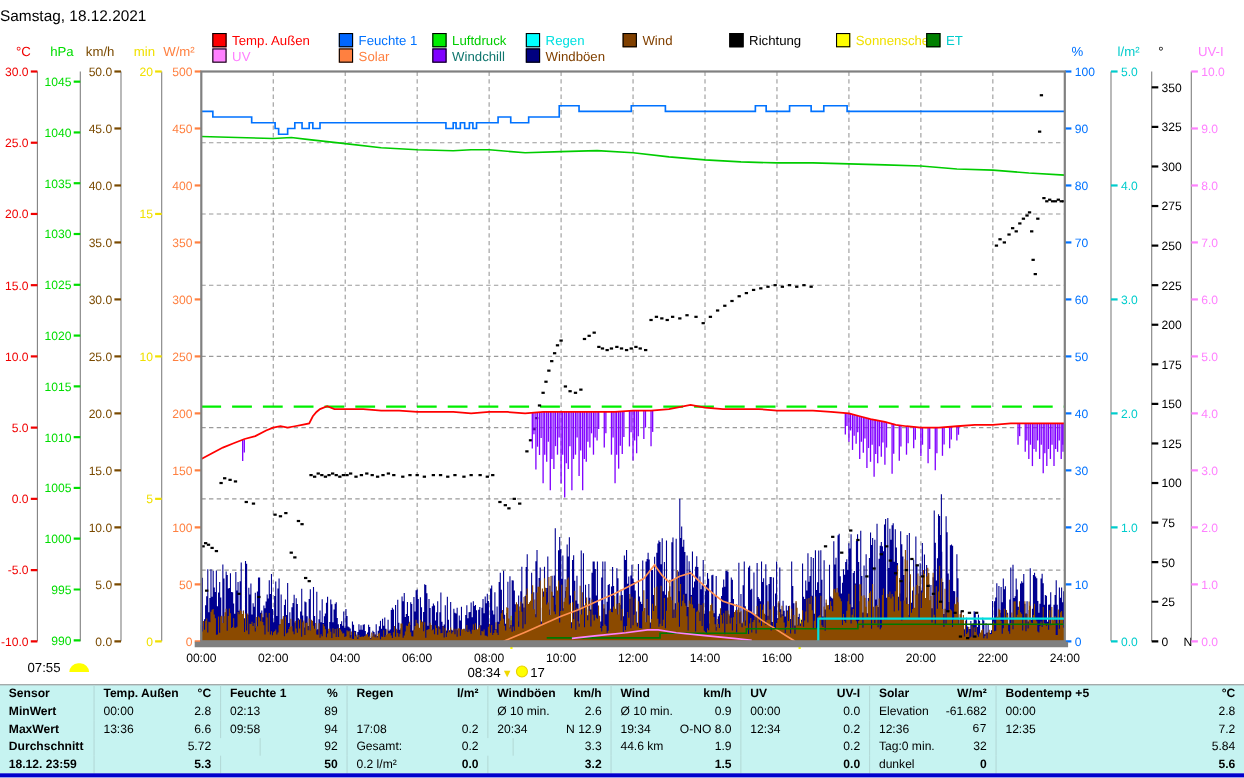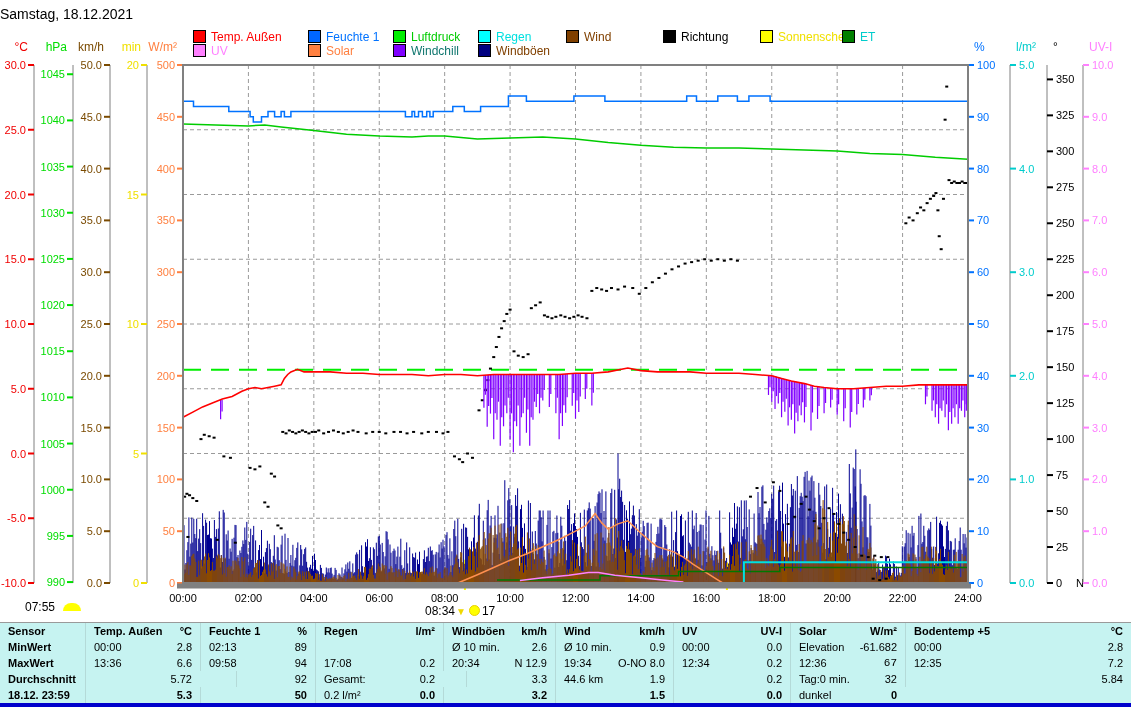--- a/index.html
+++ b/index.html
@@ -790,15 +790,19 @@
         <span class="val" style="padding-right: 8px;">2.8</span>
       </div>
       <div class="cell" style="grid-area: 3 / 9;">
         <span class="lab">12:35</span>
         <span class="val" style="padding-right: 8px;">7.2</span>
       </div>
       <div class="cell" style="grid-area: 4 / 9;">
         <span class="lab"></span>
         <span class="val" style="padding-right: 8px;">5.84</span>
       </div>
+      <div class="cell" style="grid-area: 5 / 9;">
+        <span class="lab"></span>
+        <span class="val b" style="padding-right: 8px;">5.6</span>
+      </div>
     </div>
   <div class="bottom-bar"></div>
 </div>
 
 </body></html>

